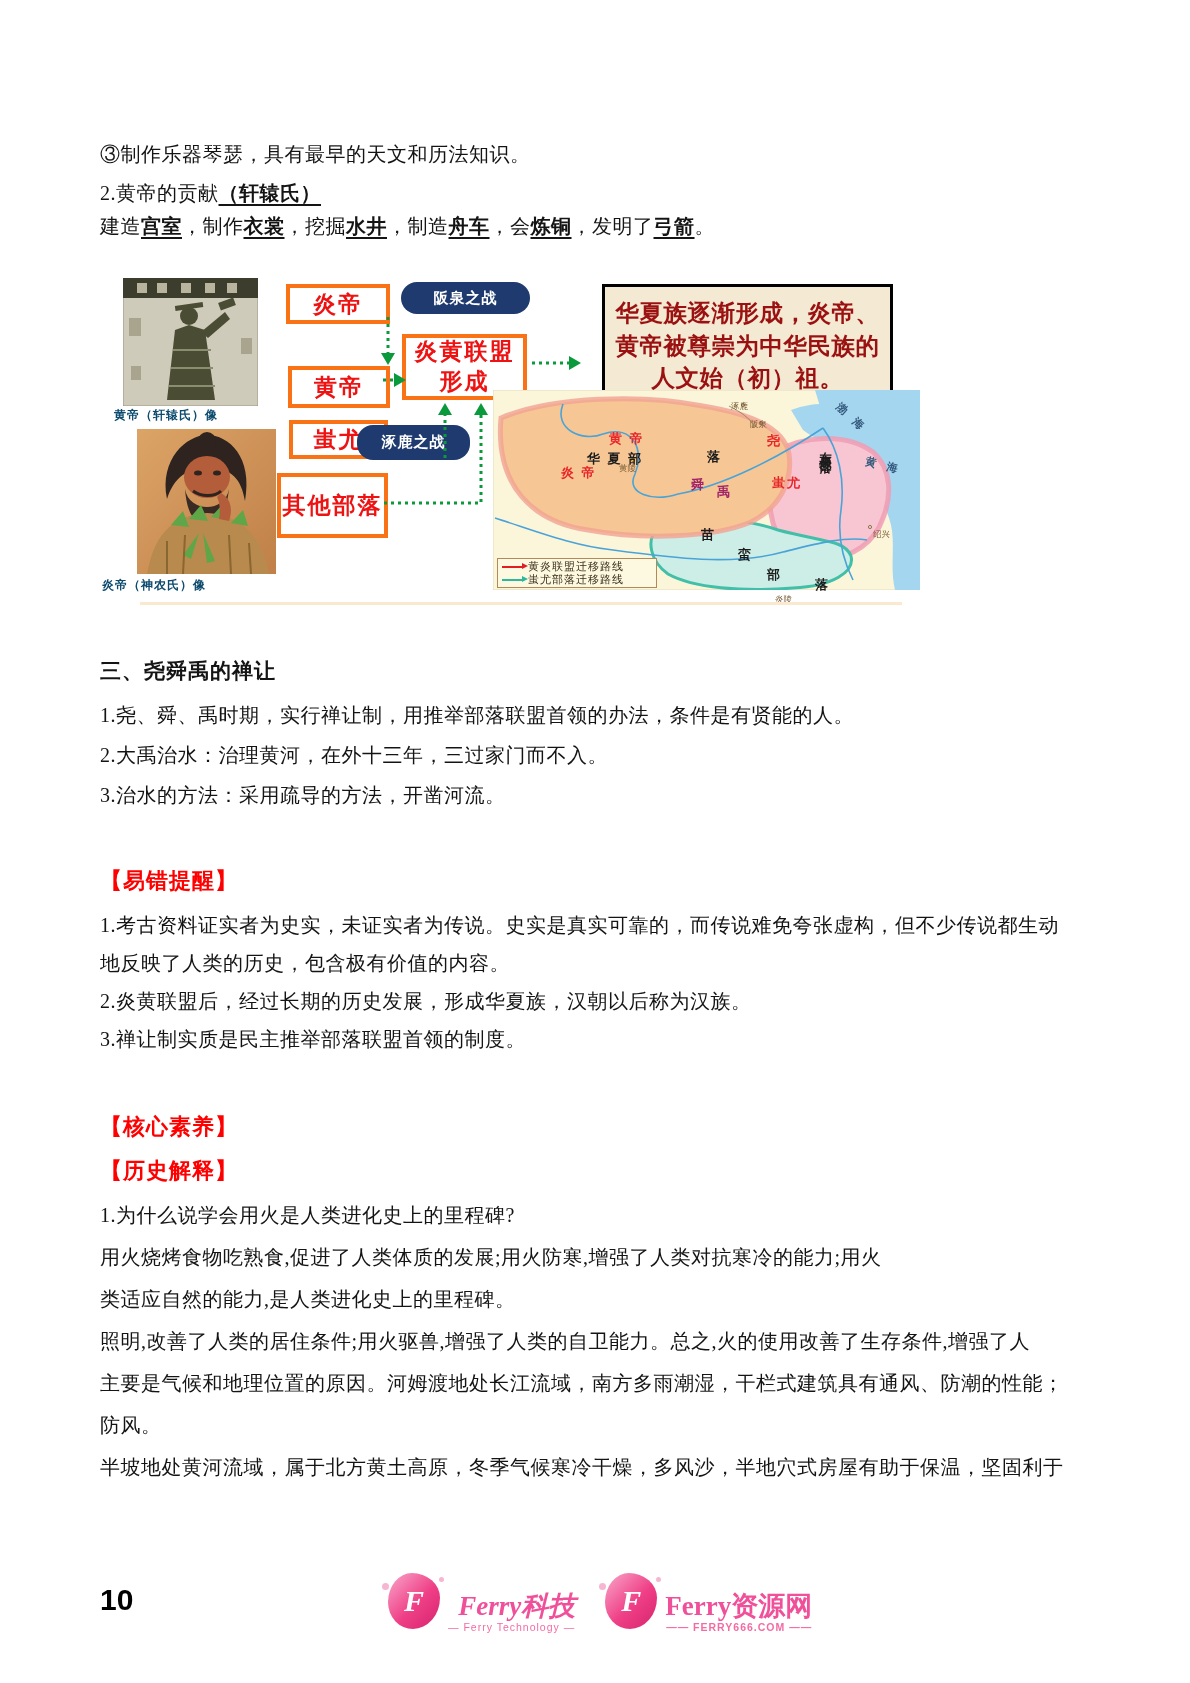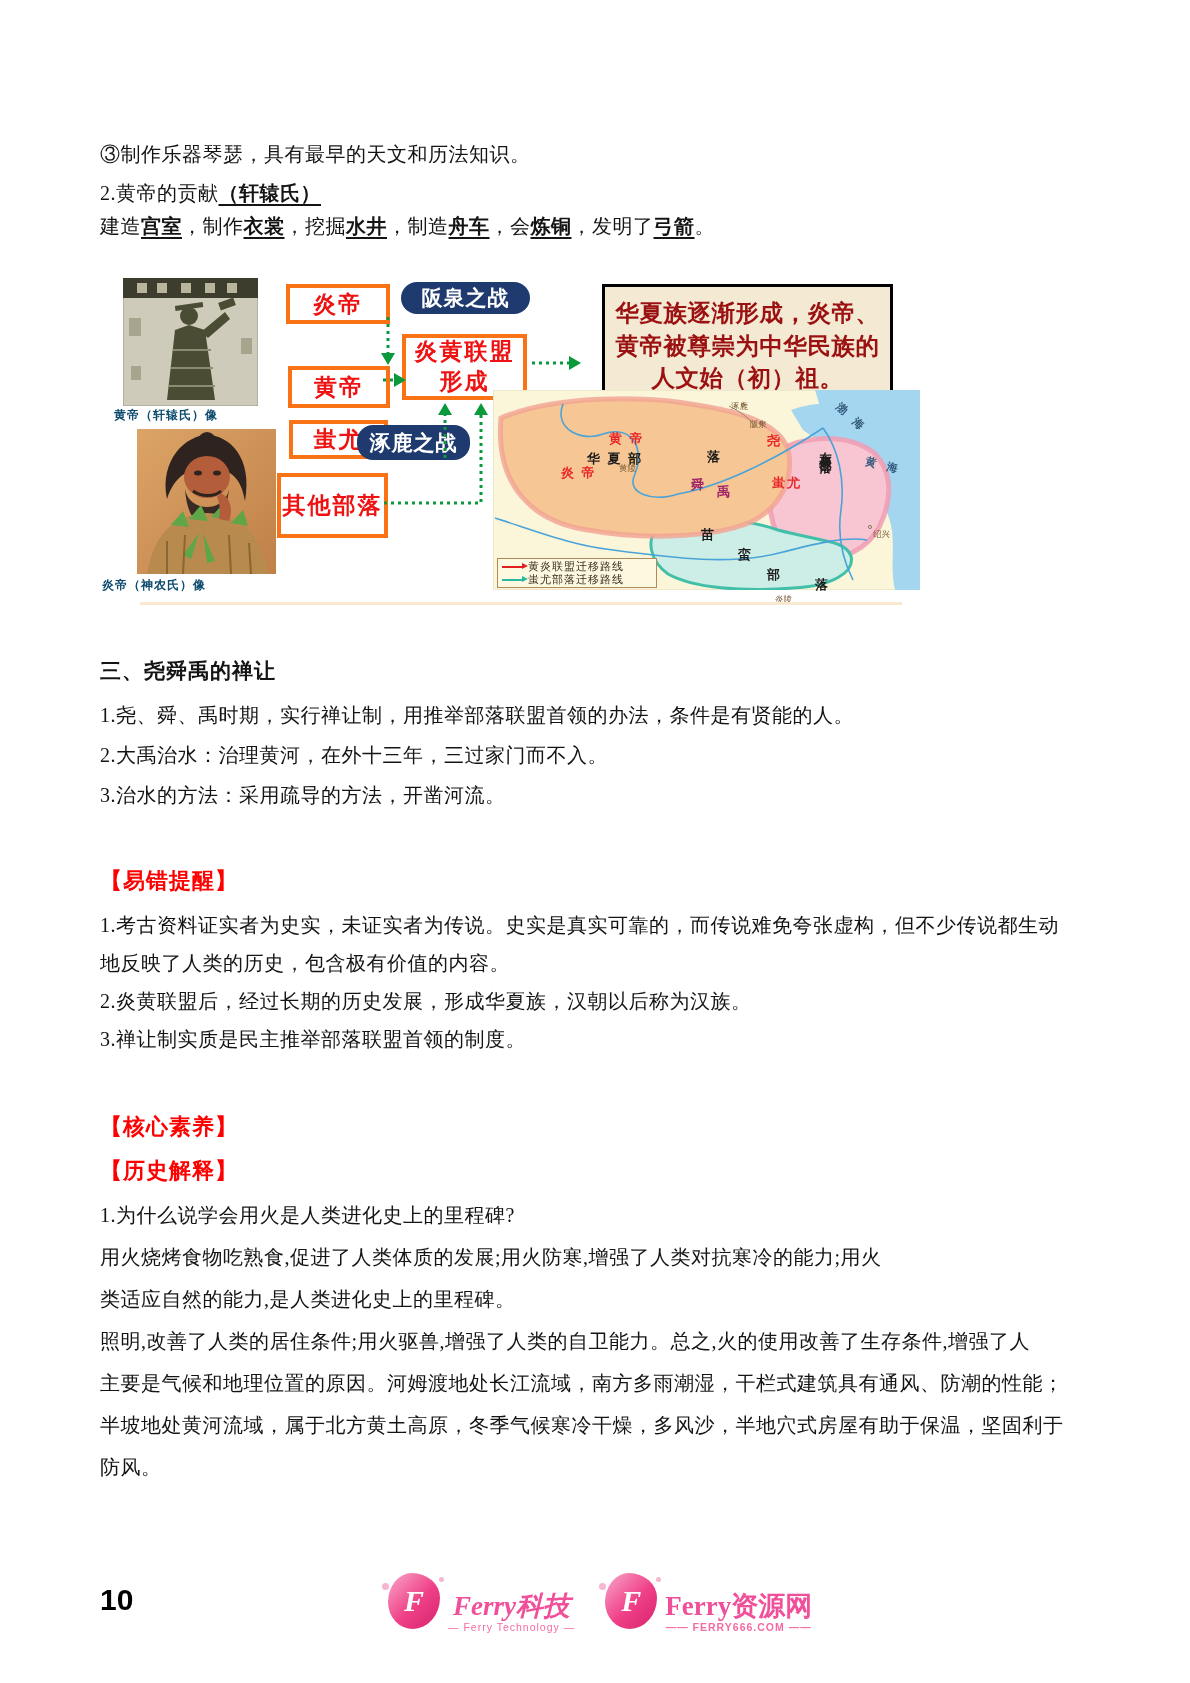--- a/index.html
+++ b/index.html
@@ -11,21 +11,21 @@
   .secTitle{font-size:21px;font-weight:bold;letter-spacing:1px;}
   .redTitle{font-size:22px;font-weight:bold;color:#fe0000;letter-spacing:1px;}
   .ln40{height:40px;line-height:40px;font-size:20px;letter-spacing:0.5px;white-space:nowrap;}
   .ln38{height:38px;line-height:38px;font-size:20px;letter-spacing:0.5px;white-space:nowrap;}
   .ln42{height:42px;line-height:42px;font-size:20px;letter-spacing:0.5px;white-space:nowrap;}
 
   
   #diagram{position:absolute;left:100px;top:253px;width:990px;height:362px;}
   .dbox{position:absolute;border:4px solid #f97316;background:#fff;color:#ee1212;
         font-weight:bold;font-size:23px;letter-spacing:2px;display:flex;align-items:center;justify-content:center;text-align:center;}
-  .battle{position:absolute;background:#1e3a6e;color:#fff;font-weight:bold;font-size:21px;
+  .battle{position:absolute;background:#1e3a6e;color:#fff;font-weight:bold;font-size:15px;
         letter-spacing:1px;display:flex;align-items:center;justify-content:center;border-radius:16px;}
   #box-result{position:absolute;border:3px solid #000;background:#f4e9d3;color:#9b1111;
         font-weight:bold;font-size:23.5px;line-height:1.38;display:flex;align-items:center;justify-content:center;
         text-align:center;padding:2px 6px;box-sizing:border-box;letter-spacing:0.5px;}
   .caption{position:absolute;color:#0c4a6e;font-weight:bold;font-size:12px;letter-spacing:1px;white-space:nowrap;}
   #slide-edge{position:absolute;left:40px;top:349px;width:762px;height:3px;background:#fae9cf;}
 
   
   #map{position:absolute;left:393px;top:137px;width:427px;height:200px;}
   #map-labels{position:absolute;left:393px;top:137px;width:427px;height:200px;font-family:"Liberation Sans","DejaVu Sans",sans-serif;}
@@ -47,21 +47,21 @@
   #page-num{position:absolute;left:100px;top:1583px;font-family:"Liberation Sans","DejaVu Sans",sans-serif;
       font-size:30px;font-weight:bold;color:#000;}
   #footer-logos{position:absolute;left:388px;top:1568px;display:flex;align-items:center;gap:30px;}
   .logo{display:flex;align-items:center;gap:8px;}
   .blob{width:52px;height:56px;border-radius:46% 54% 52% 48% / 52% 44% 56% 48%;
       background:linear-gradient(135deg,#f9a8cb 0%,#ef3f86 55%,#d6246e 100%);
       display:flex;align-items:center;justify-content:center;position:relative;}
   .blob:before{content:"";position:absolute;left:-6px;top:10px;width:7px;height:7px;border-radius:50%;background:#f6b6d2;}
   .blob:after{content:"";position:absolute;right:-4px;top:4px;width:5px;height:5px;border-radius:50%;background:#f6b6d2;}
   .blob span{color:#fff;font-size:30px;font-weight:bold;font-style:italic;font-family:"Liberation Serif",serif;}
-  .logo-col{display:flex;flex-direction:column;align-items:center;margin-top:23px;}
+  .logo-col{display:flex;flex-direction:column;align-items:flex-end;margin-top:23px;}
   .logo-name{color:#f0509a;font-weight:bold;font-size:27px;line-height:30px;white-space:nowrap;}
   .logo-name.script{font-style:italic;font-family:"Liberation Serif",serif;}
   .logo-sub{color:#f46ba3;font-size:10.5px;letter-spacing:1px;white-space:nowrap;font-family:"Liberation Sans",sans-serif;}
 </style>
 </head>
 <body>
 
 <div class="abs t20" style="top:140px">③制作乐器琴瑟，具有最早的天文和历法知识。</div>
 <div class="abs t20" style="top:179px">
   <span>2.黄帝的贡献</span><span class="em">（轩辕氏）</span>
@@ -236,22 +236,22 @@
   </div>
 
 <div class="abs redTitle" style="top:1112px">【核心素养】</div>
 <div class="abs redTitle" style="top:1156px">【历史解释】</div>
 <div class="abs" style="top:1194px" id="exp-lines">
     <div class="ln42">1.为什么说学会用火是人类进化史上的里程碑?</div>
     <div class="ln42">用火烧烤食物吃熟食,促进了人类体质的发展;用火防寒,增强了人类对抗寒冷的能力;用火</div>
     <div class="ln42">类适应自然的能力,是人类进化史上的里程碑。</div>
     <div class="ln42">照明,改善了人类的居住条件;用火驱兽,增强了人类的自卫能力。总之,火的使用改善了生存条件,增强了人</div>
     <div class="ln42">主要是气候和地理位置的原因。河姆渡地处长江流域，南方多雨潮湿，干栏式建筑具有通风、防潮的性能；</div>
+    <div class="ln42">防风。</div>
     <div class="ln42">半坡地处黄河流域，属于北方黄土高原，冬季气候寒冷干燥，多风沙，半地穴式房屋有助于保温，坚固利于</div>
-    <div class="ln42">防风。</div>
   </div>
 
 <div id="page-num">10</div>
 <div id="footer-logos">
   <div class="logo">
     <div class="blob">
         <span>F</span>
       </div>
     <div class="logo-col">
       <div class="logo-name script">Ferry科技</div>

